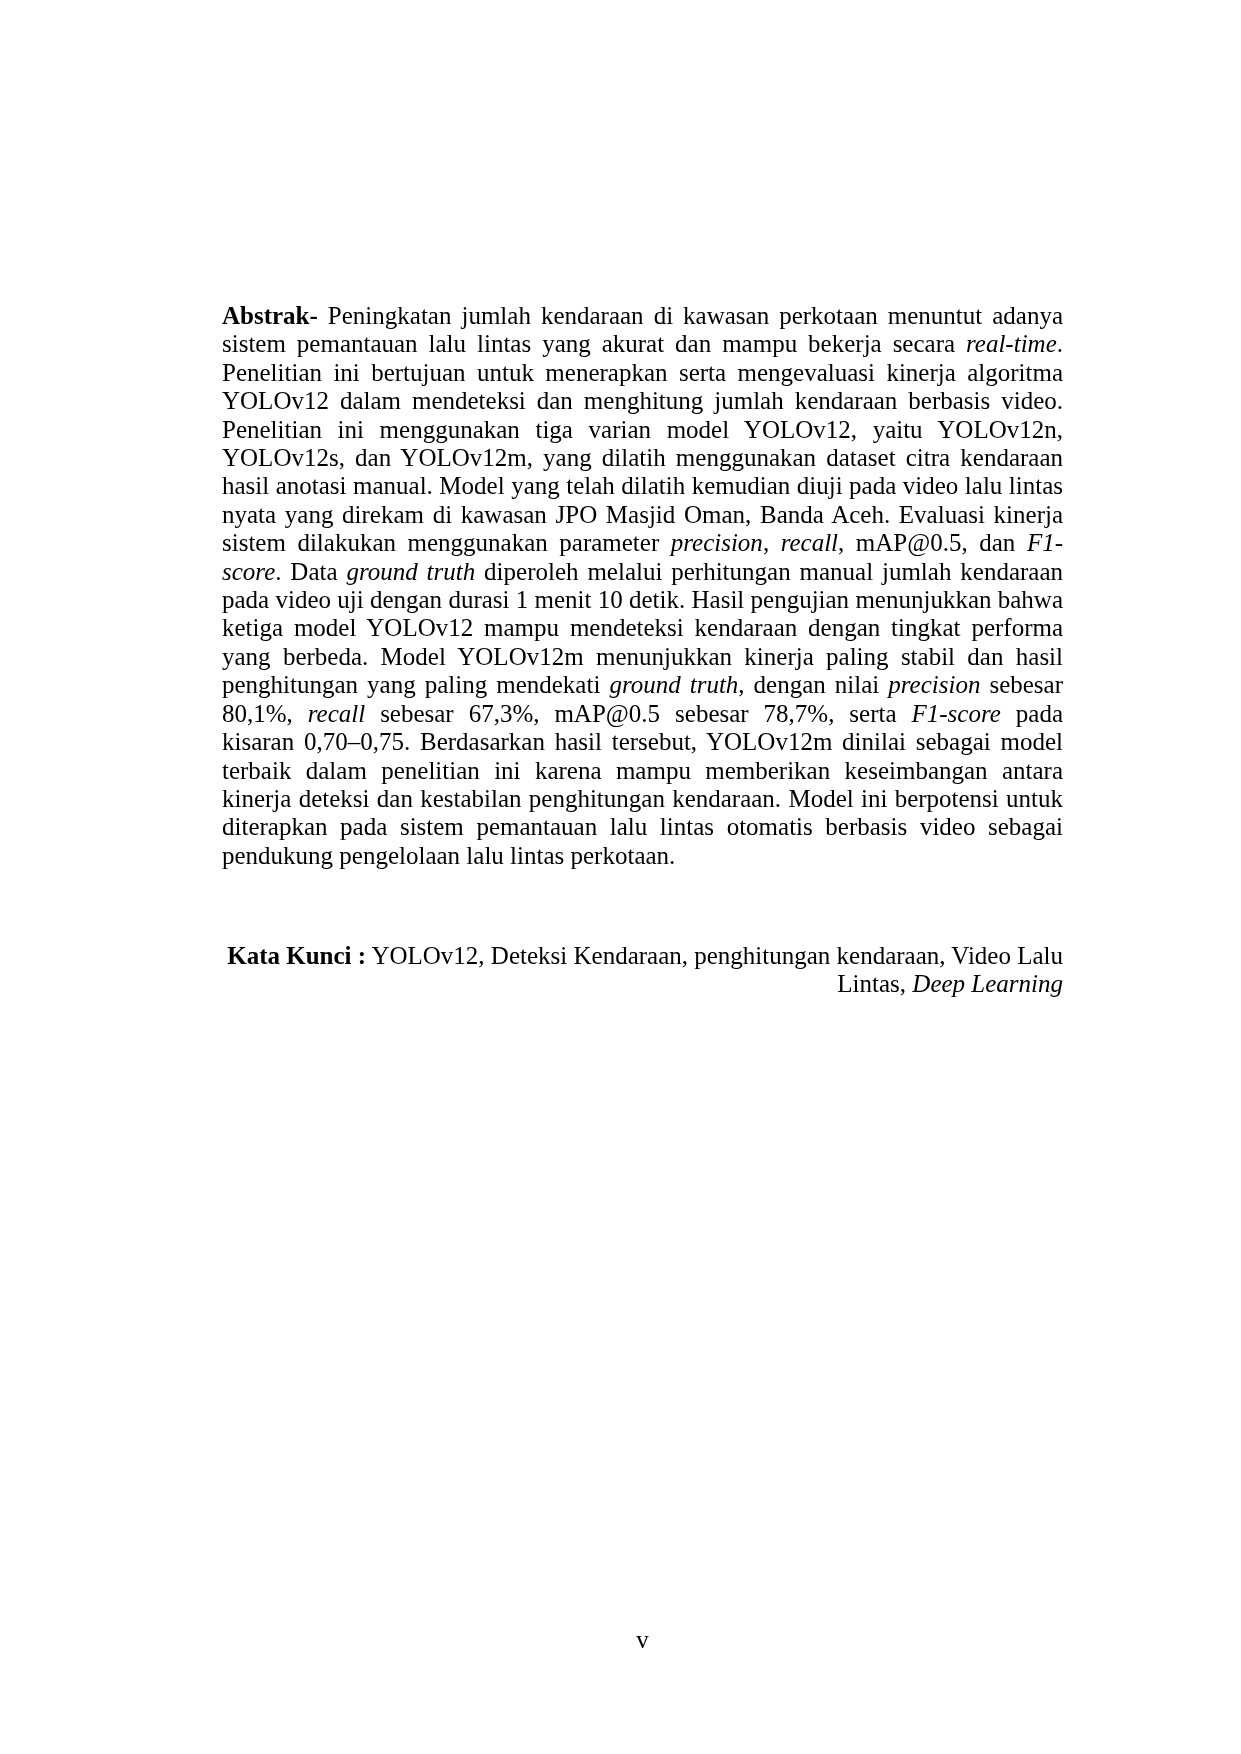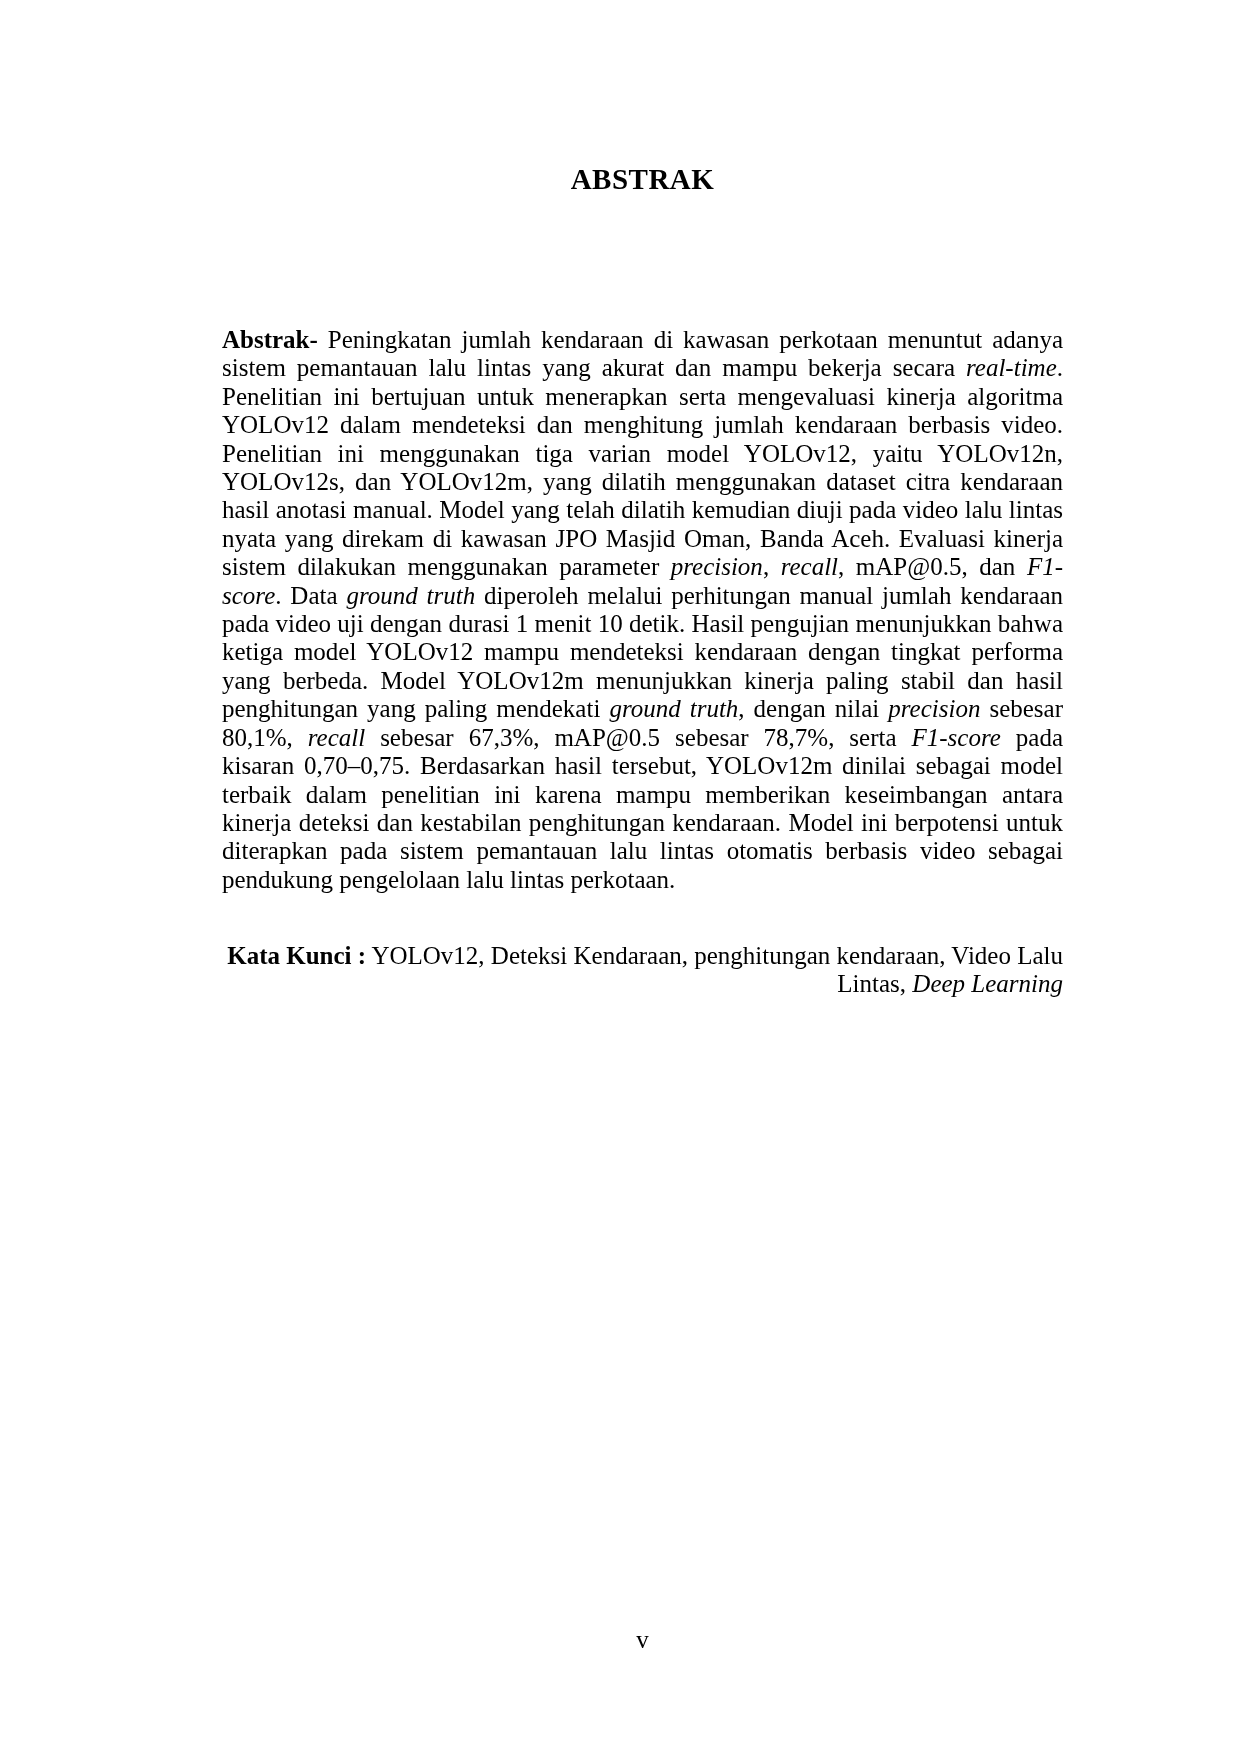--- a/index.html
+++ b/index.html
@@ -22,21 +22,21 @@
     left: 222px;
     width: 841px;
     margin: 0;
     text-align: center;
     font-size: 29px;
     font-weight: bold;
     letter-spacing: 0.5px;
   }
   .abstract-par {
     position: absolute;
-    top: 326px;
+    top: 302px;
     left: 222px;
     width: 841px;
     margin: 0;
     font-size: 25px;
     line-height: 28.4px;
     text-align: justify;
   }
   .keywords-par {
     position: absolute;
     top: 942px;
@@ -58,21 +58,20 @@
   }
   .run-normal { font-weight: normal; font-style: normal; }
   .run-bold   { font-weight: bold;   font-style: normal; }
   .run-italic { font-weight: normal; font-style: italic; }
 </style>
 </head>
 <body>
 
 <div class="page">
 
-  <h1 class="doc-title">ABSTRAK</h1>
 
   <p class="abstract-par"><span class="run-bold">Abstrak-</span><span class="run-normal"> Peningkatan jumlah kendaraan di kawasan perkotaan menuntut adanya sistem pemantauan lalu lintas yang akurat dan mampu bekerja secara </span><span class="run-italic">real-time</span><span class="run-normal">. Penelitian ini bertujuan untuk menerapkan serta mengevaluasi kinerja algoritma YOLOv12 dalam mendeteksi dan menghitung jumlah kendaraan berbasis video. Penelitian ini menggunakan tiga varian model YOLOv12, yaitu YOLOv12n, YOLOv12s, dan YOLOv12m, yang dilatih menggunakan dataset citra kendaraan hasil anotasi manual. Model yang telah dilatih kemudian diuji pada video lalu lintas nyata yang direkam di kawasan JPO Masjid Oman, Banda Aceh. Evaluasi kinerja sistem dilakukan menggunakan parameter </span><span class="run-italic">precision</span><span class="run-normal">, </span><span class="run-italic">recall</span><span class="run-normal">, mAP@0.5, dan </span><span class="run-italic">F1-score</span><span class="run-normal">. Data </span><span class="run-italic">ground truth</span><span class="run-normal"> diperoleh melalui perhitungan manual jumlah kendaraan pada video uji dengan durasi 1 menit 10 detik. Hasil pengujian menunjukkan bahwa ketiga model YOLOv12 mampu mendeteksi kendaraan dengan tingkat performa yang berbeda. Model YOLOv12m menunjukkan kinerja paling stabil dan hasil penghitungan yang paling mendekati </span><span class="run-italic">ground truth</span><span class="run-normal">, dengan nilai </span><span class="run-italic">precision</span><span class="run-normal"> sebesar 80,1%, </span><span class="run-italic">recall</span><span class="run-normal"> sebesar 67,3%, mAP@0.5 sebesar 78,7%, serta </span><span class="run-italic">F1-score</span><span class="run-normal"> pada kisaran 0,70–0,75. Berdasarkan hasil tersebut, YOLOv12m dinilai sebagai model terbaik dalam penelitian ini karena mampu memberikan keseimbangan antara kinerja deteksi dan kestabilan penghitungan kendaraan. Model ini berpotensi untuk diterapkan pada sistem pemantauan lalu lintas otomatis berbasis video sebagai pendukung pengelolaan lalu lintas perkotaan.</span></p>
 
   <p class="keywords-par"><span class="run-bold">Kata Kunci :</span><span class="run-normal"> YOLOv12, Deteksi Kendaraan, penghitungan kendaraan, Video Lalu Lintas, </span><span class="run-italic">Deep Learning</span></p>
 
   <div class="page-number">v</div>
 
 </div>
 
 </body></html>

